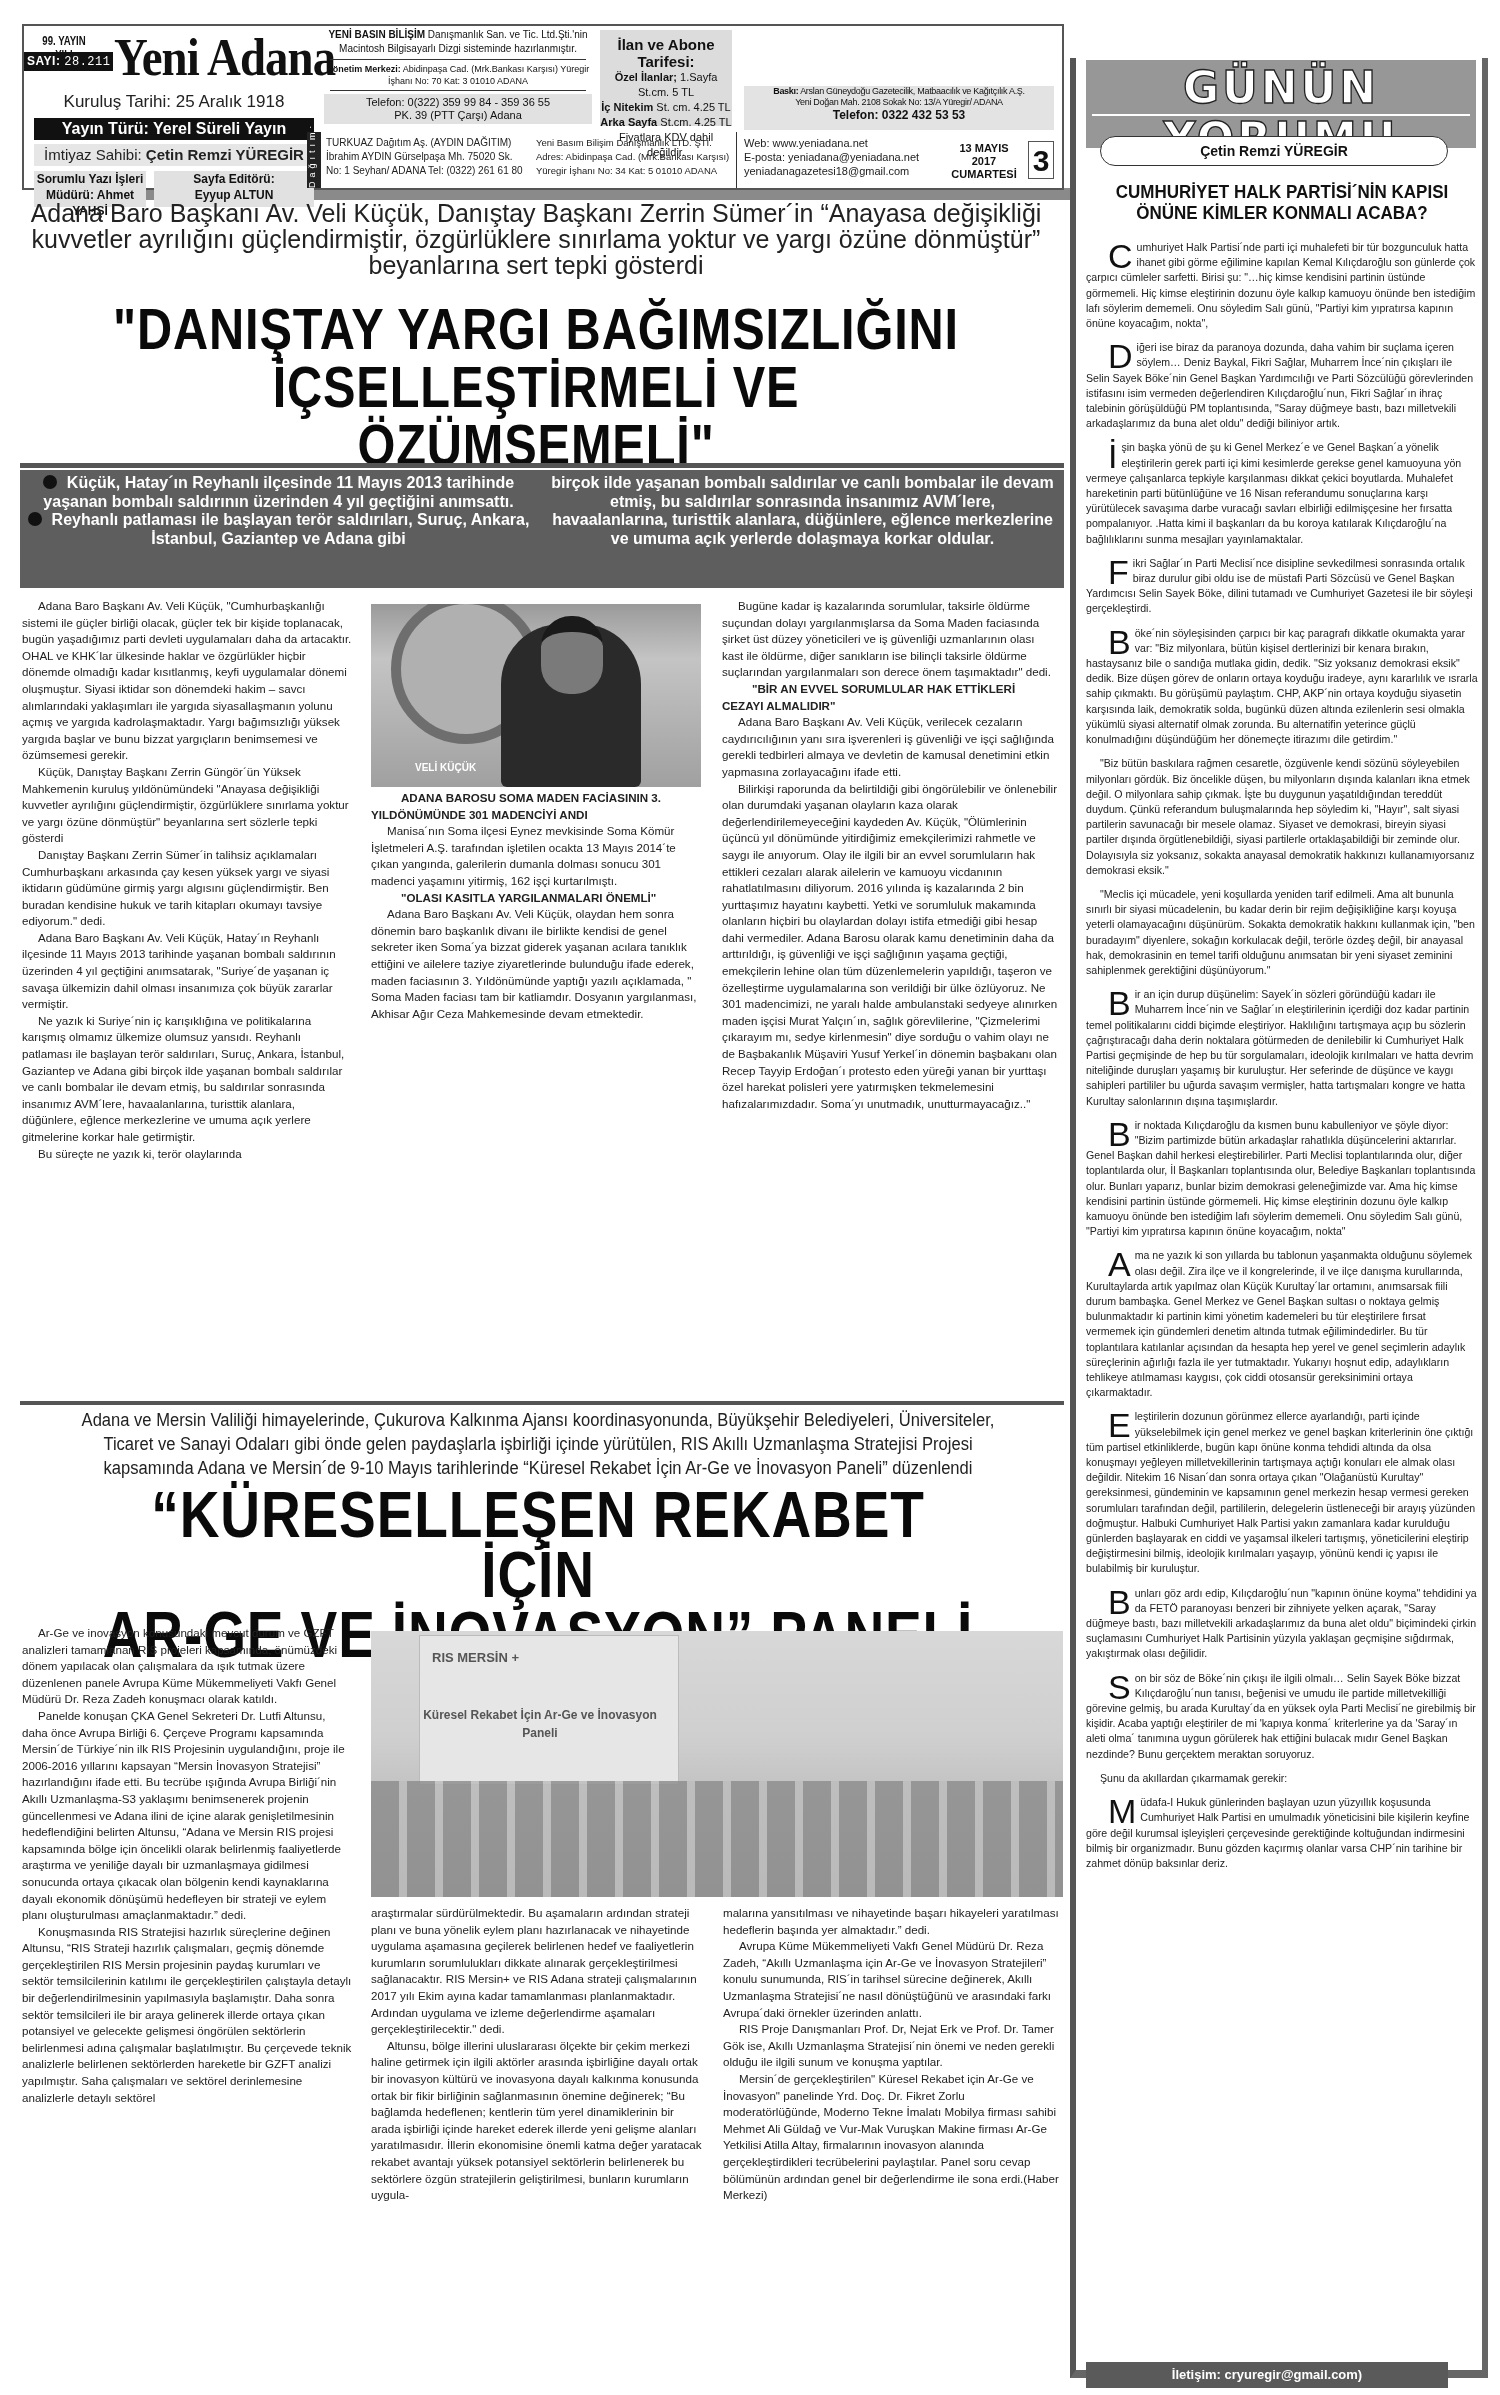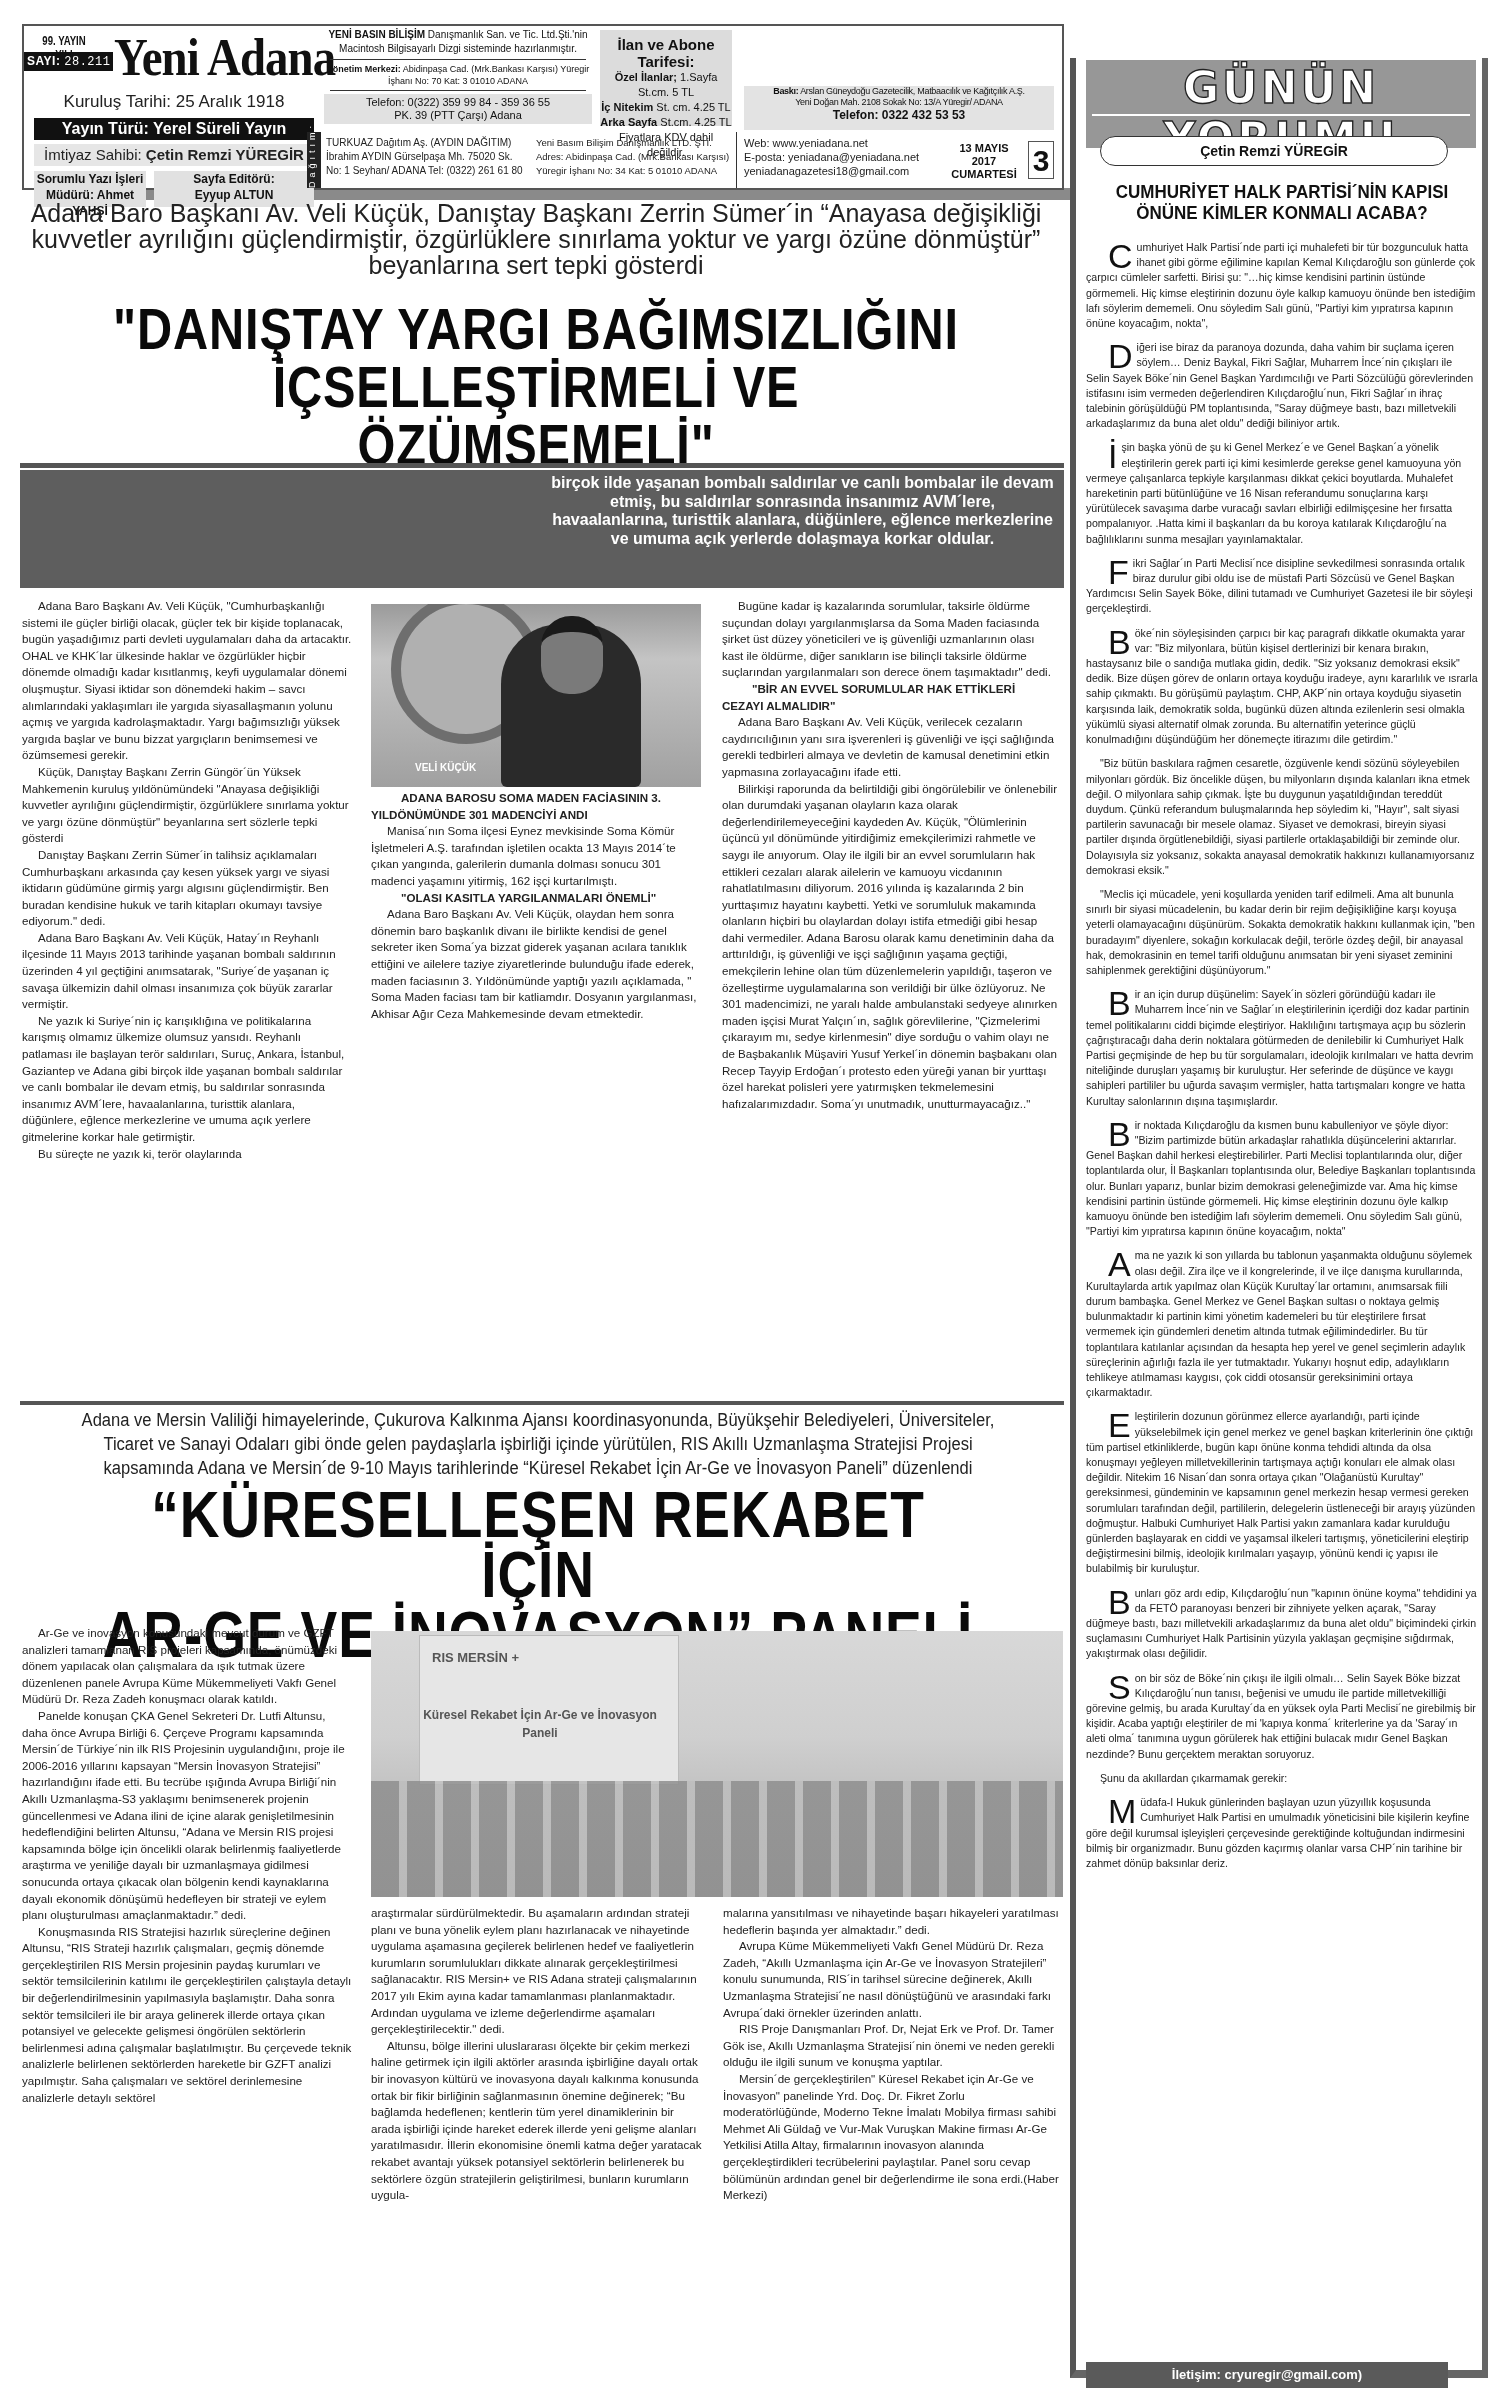--- a/index.html
+++ b/index.html
@@ -171,20 +171,22 @@
 </div>
 
 <div class="abs a1-deck">Adana Baro Başkanı Av. Veli Küçük, Danıştay Başkanı Zerrin Sümer´in “Anayasa değişikliği kuvvetler ayrılığını güçlendirmiştir, özgürlüklere sınırlama yoktur ve yargı özüne dönmüştür” beyanlarına sert tepki gösterdi</div>
 <div class="abs a1-headline">
   <div>"DANIŞTAY YARGI BAĞIMSIZLIĞINI</div>
   <div>İÇSELLEŞTİRMELİ VE ÖZÜMSEMELİ"</div>
 </div>
 <div class="abs a1-topbar"></div>
 <div class="abs a1-spot">
   <div class="spot-col left">
+    <div><span class="bullet"></span><span>Küçük, Hatay´ın Reyhanlı ilçesinde 11 Mayıs 2013 tarihinde yaşanan bombalı saldırının üzerinden 4 yıl geçtiğini anımsattı.</span></div>
+    <div><span class="bullet"></span><span>Reyhanlı patlaması ile başlayan terör saldırıları, Suruç, Ankara, İstanbul, Gaziantep ve Adana gibi</span></div>
   </div>
   <div class="spot-col right">birçok ilde yaşanan bombalı saldırılar ve canlı bombalar ile devam etmiş, bu saldırılar sonrasında insanımız AVM´lere, havaalanlarına, turisttik alanlara, düğünlere, eğlence merkezlerine ve umuma açık yerlerde dolaşmaya korkar oldular.</div>
 </div>
 
 <div class="abs col-text a1-col1">
   <p>Adana Baro Başkanı Av. Veli Küçük, "Cumhurbaşkanlığı sistemi ile güçler birliği olacak, güçler tek bir kişide toplanacak, bugün yaşadığımız parti devleti uygulamaları daha da artacaktır. OHAL ve KHK´lar ülkesinde haklar ve özgürlükler hiçbir dönemde olmadığı kadar kısıtlanmış, keyfi uygulamalar dönemi oluşmuştur. Siyasi iktidar son dönemdeki hakim – savcı alımlarındaki yaklaşımları ile yargıda siyasallaşmanın yolunu açmış ve yargıda kadrolaşmaktadır. Yargı bağımsızlığı yüksek yargıda başlar ve bunu bizzat yargıçların benimsemesi ve özümsemesi gerekir.</p>
   <p>Küçük, Danıştay Başkanı Zerrin Güngör´ün Yüksek Mahkemenin kuruluş yıldönümündeki "Anayasa değişikliği kuvvetler ayrılığını güçlendirmiştir, özgürlüklere sınırlama yoktur ve yargı özüne dönmüştür" beyanlarına sert sözlerle tepki gösterdi</p>
   <p>Danıştay Başkanı Zerrin Sümer´in talihsiz açıklamaları Cumhurbaşkanı arkasında çay kesen yüksek yargı ve siyasi iktidarın güdümüne girmiş yargı algısını güçlendirmiştir. Ben buradan kendisine hukuk ve tarih kitapları okumayı tavsiye ediyorum." dedi.</p>
   <p>Adana Baro Başkanı Av. Veli Küçük, Hatay´ın Reyhanlı ilçesinde 11 Mayıs 2013 tarihinde yaşanan bombalı saldırının üzerinden 4 yıl geçtiğini anımsatarak, "Suriye´de yaşanan iç savaşa ülkemizin dahil olması insanımıza çok büyük zararlar vermiştir.</p>
   <p>Ne yazık ki Suriye´nin iç karışıklığına ve politikalarına karışmış olmamız ülkemize olumsuz yansıdı. Reyhanlı patlaması ile başlayan terör saldırıları, Suruç, Ankara, İstanbul, Gaziantep ve Adana gibi birçok ilde yaşanan bombalı saldırılar ve canlı bombalar ile devam etmiş, bu saldırılar sonrasında insanımız AVM´lere, havaalanlarına, turisttik alanlara, düğünlere, eğlence merkezlerine ve umuma açık yerlere gitmelerine korkar hale getirmiştir.</p>

